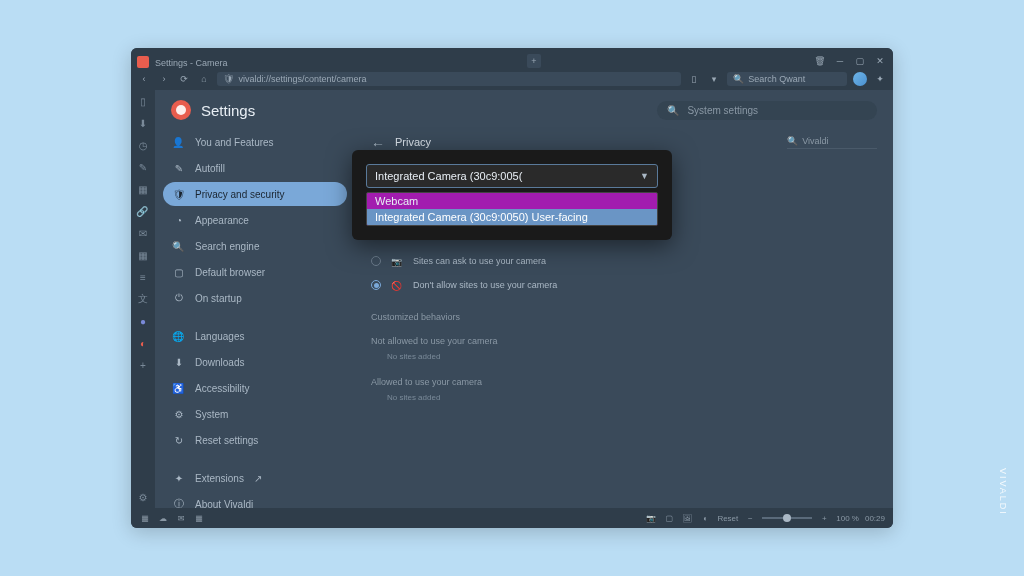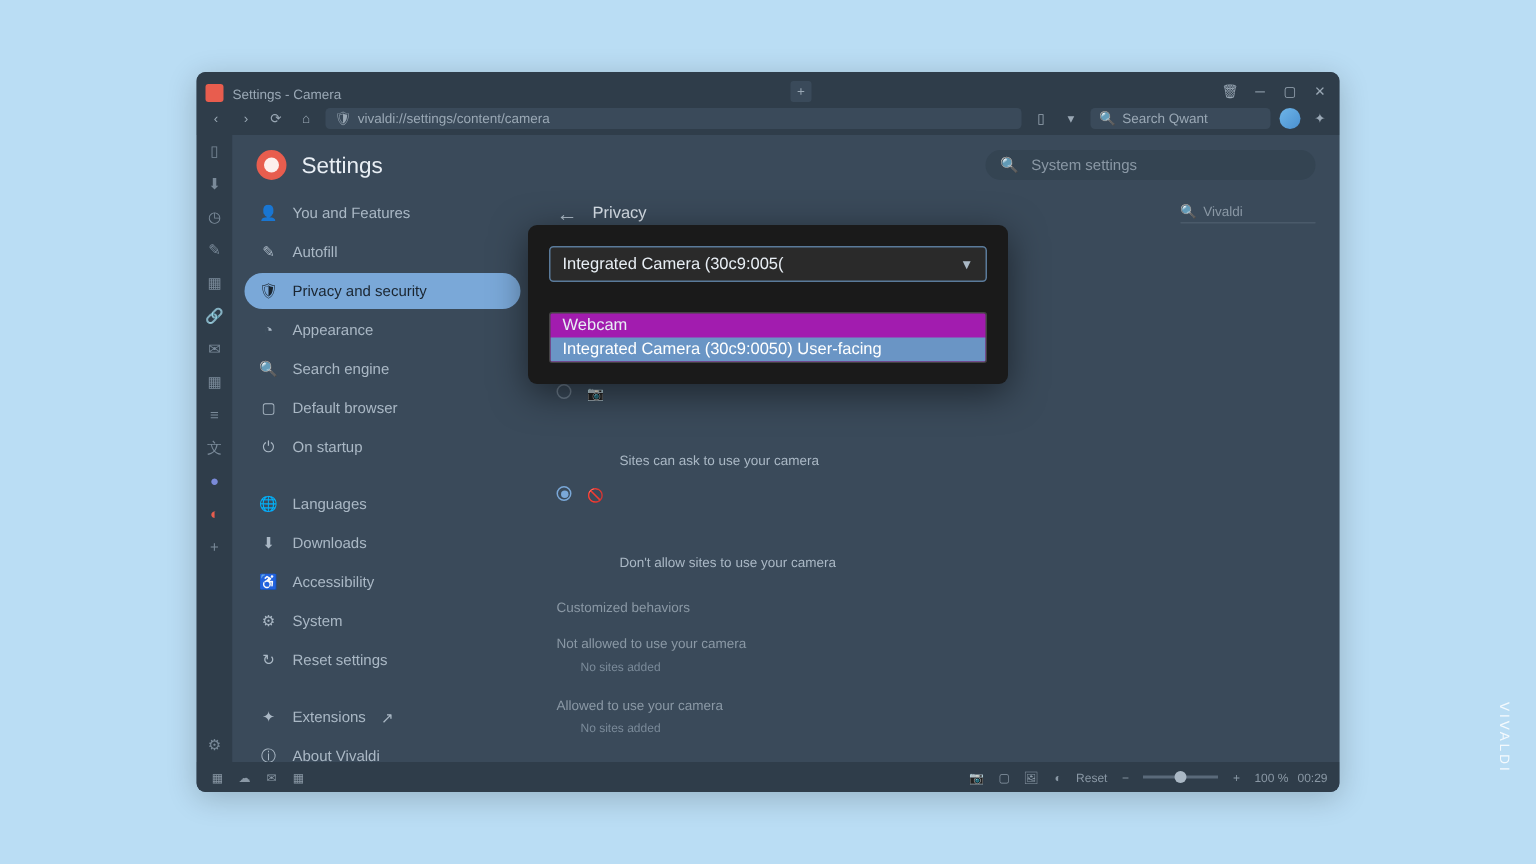--- a/index.html
+++ b/index.html
@@ -35,28 +35,28 @@
 .section-header { display: flex; align-items: center; gap: 10px; padding: 4px 0 8px 0; }
 .back-arrow { color: #aab8c5; font-size: 14px; }
 .section-title { color: #d8e0e8; font-size: 11px; font-weight: 500; flex: 1; }
 .section-search { display: flex; align-items: center; gap: 4px; color: #8a98a5; font-size: 9px; border-bottom: 1px solid #4a5a6a; padding-bottom: 2px; width: 90px; }
 .radio-row { display: flex; align-items: flex-start; gap: 10px; padding: 6px 0; color: #9aa8b5; font-size: 9px; }
 .radio { width: 10px; height: 10px; border: 1.5px solid #6a7a8a; border-radius: 50%; flex-shrink: 0; display: flex; align-items: center; justify-content: center; }
 .radio.selected { border-color: #7aa8d8; }
 .radio.selected::after { content: ''; width: 5px; height: 5px; background: #7aa8d8; border-radius: 50%; }
 .radio-icon { width: 12px; height: 12px; display: flex; align-items: center; justify-content: center; flex-shrink: 0; }
 .radio-content { flex: 1; }
-.radio-title { color: #aab8c5; margin-top: 46px; }
+.radio-title { color: #aab8c5; }
 .radio-sub { color: #7a8a99; font-size: 8px; }
 .section-label { color: #8a98a5; font-size: 9px; margin-top: 14px; margin-bottom: 4px; }
 .section-desc { color: #7a8a99; font-size: 8px; margin-bottom: 10px; }
 .section-sub { color: #8a98a5; font-size: 9px; margin-top: 10px; }
 .empty-text { color: #7a8a99; font-size: 8px; padding: 6px 16px; }
 .dropdown-overlay { position: absolute; top: 150px; left: 352px; width: 320px; background: #1a1a1a; border-radius: 6px; padding: 14px; box-shadow: 0 6px 24px rgba(0,0,0,0.5); z-index: 100; }
-.dropdown-select { border: 1px solid #5a7a9a; border-radius: 3px; padding: 5px 8px; color: #e8eef4; font-size: 11px; display: flex; align-items: center; justify-content: space-between; background: #2a2a2a; margin-bottom: 20px; }
+.dropdown-select { border: 1px solid #5a7a9a; border-radius: 3px; padding: 5px 8px; color: #e8eef4; font-size: 11px; display: flex; align-items: center; justify-content: space-between; background: #2a2a2a; margin-bottom: 4px; }
 .dropdown-caret { color: #aab8c5; font-size: 9px; }
 .dropdown-list { background: #a21caf; border: 1px solid #444; border-radius: 2px; overflow: hidden; }
 .dropdown-option { padding: 2px 8px; color: #e8eef4; font-size: 11px; }
 .dropdown-option.highlighted { background: #6a95c5; color: #fff; }
 .statusbar { height: 20px; background: #2f3d4a; display: flex; align-items: center; padding: 0 8px; gap: 6px; font-size: 8px; color: #8a98a5; }
 .status-icon { width: 12px; height: 12px; display: flex; align-items: center; justify-content: center; }
 .status-spacer { flex: 1; }
 .zoom-slider { width: 50px; height: 2px; background: #5a6a7a; position: relative; }
 .zoom-slider::after { content: ''; position: absolute; left: 50%; top: -3px; width: 8px; height: 8px; background: #aab8c5; border-radius: 50%; transform: translateX(-50%); }
 .watermark { position: absolute; right: 16px; bottom: 60px; color: #fff; font-size: 9px; letter-spacing: 2px; writing-mode: vertical-rl; opacity: 0.85; }

